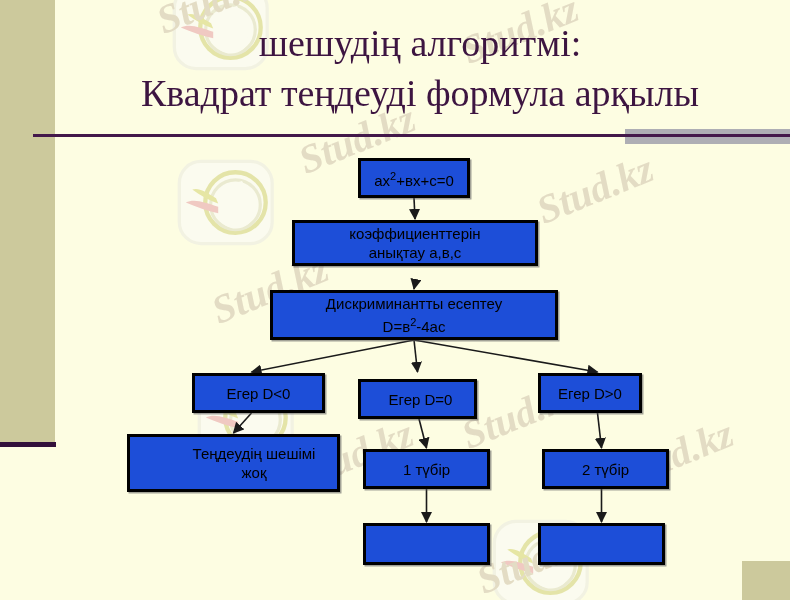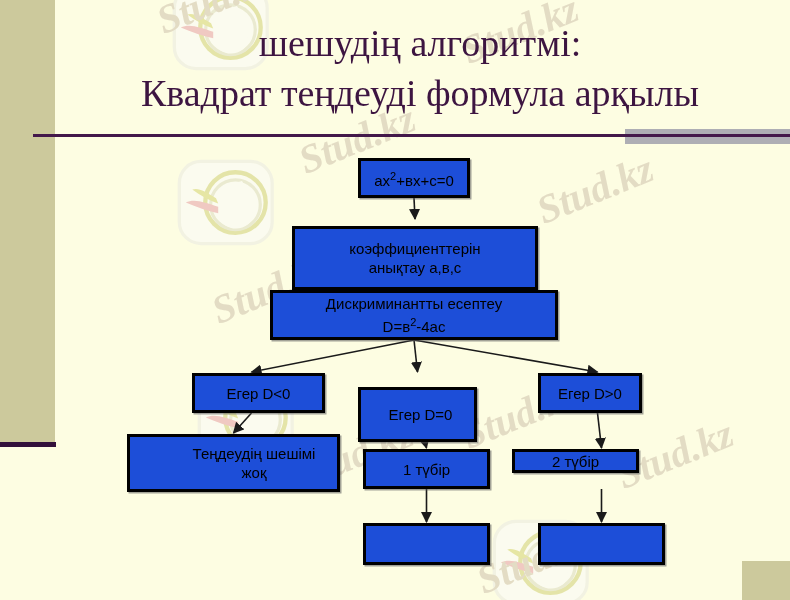--- a/index.html
+++ b/index.html
@@ -209,42 +209,42 @@
           <line x1="417.5" y1="413" x2="426.5" y2="448" marker-end="url(#arrow)"></line>
           <line x1="597.5" y1="413" x2="601.5" y2="448" marker-end="url(#arrow)"></line>
           <line x1="426.5" y1="489" x2="426.5" y2="522" marker-end="url(#arrow)"></line>
           <line x1="601.5" y1="489" x2="601.5" y2="522" marker-end="url(#arrow)"></line>
         </g>
     </svg>
     <div id="node-group">
         <div class="node" style="left: 358px; top: 158px; width: 112px; height: 40px;">
           <span>ax<sup class="sup">2</sup>+вх+с=0</span>
         </div>
-        <div class="node" style="left: 292px; top: 226px; width: 246px; height: 64px;">
+        <div class="node" style="left: 292px; top: 220px; width: 246px; height: 46px;">
           <span>коэффициенттерін<br>анықтау а,в,с</span>
         </div>
         <div class="node" style="left: 270px; top: 290px; width: 288px; height: 50px;">
           <span>Дискриминантты есептеу<br>D=в<sup class="sup">2</sup>-4ас</span>
         </div>
         <div class="node" style="left: 192px; top: 373px; width: 133px; height: 40px;">
           <span>Егер D&lt;0</span>
         </div>
-        <div class="node" style="left: 358px; top: 387px; width: 119px; height: 55px; padding-left: 10px;">
+        <div class="node" style="left: 358px; top: 379px; width: 119px; height: 40px; padding-left: 10px;">
           <span>Егер D=0</span>
         </div>
         <div class="node" style="left: 538px; top: 373px; width: 104px; height: 40px;">
           <span>Егер D&gt;0</span>
         </div>
         <div class="node" style="left: 127px; top: 434px; width: 213px; height: 58px; padding-left: 45px;">
           <span>Теңдеудің шешімі<br>жоқ</span>
         </div>
         <div class="node" style="left: 363px; top: 449px; width: 127px; height: 40px;">
           <span>1 түбір</span>
         </div>
-        <div class="node" style="left: 512px; top: 449px; width: 127px; height: 24px;">
+        <div class="node" style="left: 542px; top: 449px; width: 127px; height: 40px;">
           <span>2 түбір</span>
         </div>
         <div class="node" style="left: 363px; top: 523px; width: 127px; height: 42px;">
           <span></span>
         </div>
         <div class="node" style="left: 538px; top: 523px; width: 127px; height: 42px;">
           <span></span>
         </div>
       </div>
   </div>

